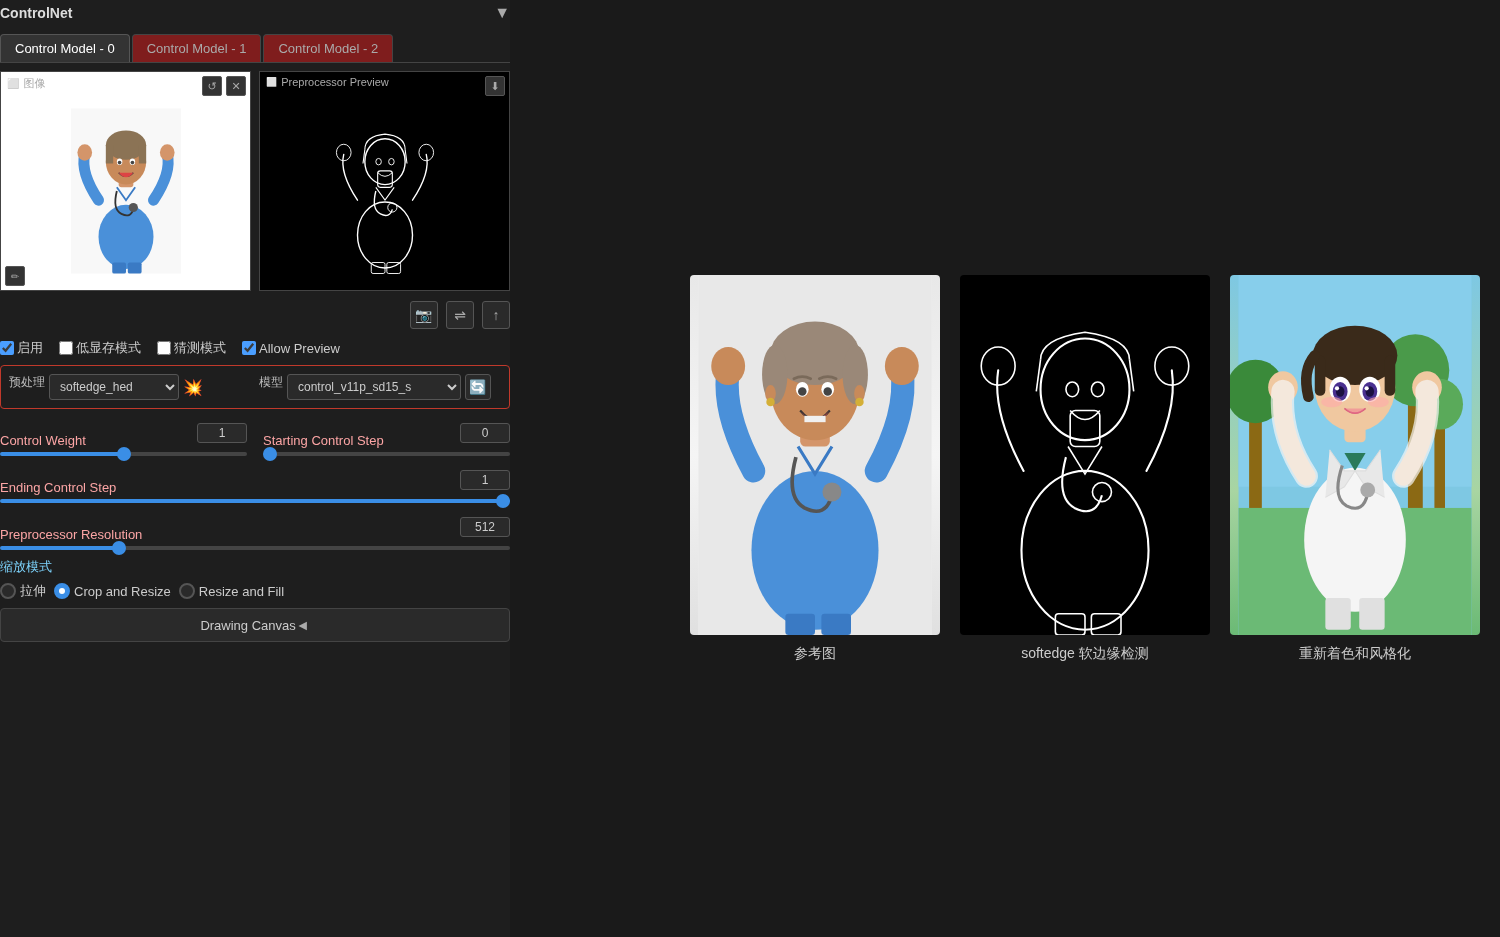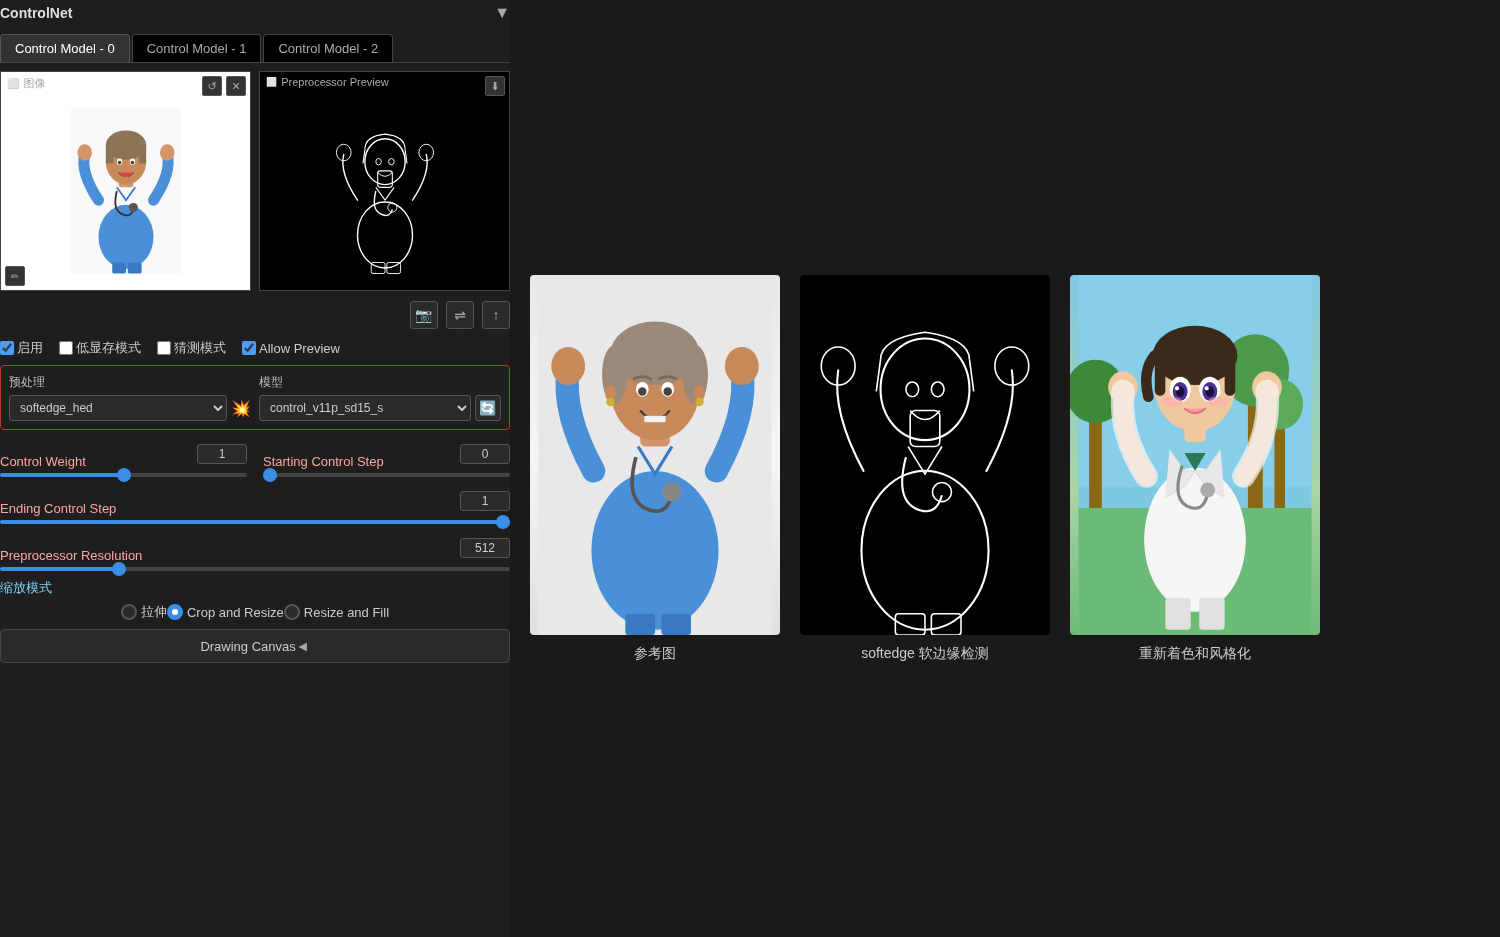--- a/index.html
+++ b/index.html
@@ -44,21 +44,21 @@
     
     .tabs {
       display: flex;
       gap: 2px;
       border-bottom: 1px solid #444;
     }
     .tab {
       padding: 6px 14px;
       cursor: pointer;
       color: #aaa;
-      background: #000000;
+      background: #7f1d1d;
       border: 1px solid #444;
       border-bottom: none;
       border-radius: 4px 4px 0 0;
       font-size: 13px;
     }
     .tab.active {
       background: #333;
       color: #fff;
       border-color: #555;
     }
@@ -159,21 +159,20 @@
       display: flex;
       gap: 8px;
       border: 1.5px solid #c0392b;
       border-radius: 4px;
       padding: 8px;
       background: #1e1e1e;
     }
     .model-col {
       flex: 1;
       display: flex;
-      flex-direction: column;
       gap: 4px;
     }
     .model-col-label {
       font-size: 12px;
       color: #bbb;
     }
     .model-col-controls {
       display: flex;
       align-items: center;
       gap: 4px;
@@ -271,23 +270,22 @@
       display: flex;
       flex-direction: column;
       gap: 6px;
     }
     .zoom-label {
       color: #7dd3fc;
       font-size: 13px;
     }
     .radio-group {
       display: flex;
-      gap: 0;
-      align-items: center;
-      justify-content: center;
+      gap: 8px;
+      align-items: center;
     }
     .radio-option {
       display: flex;
       align-items: center;
       gap: 4px;
       cursor: pointer;
     }
     .radio-dot {
       width: 16px;
       height: 16px;
@@ -332,21 +330,21 @@
     .accordion-arrow {
       color: #aaa;
       font-size: 14px;
     }
 
     
     .right-panel {
       flex: 1;
       display: flex;
       flex-direction: column;
-      align-items: flex-start;
+      align-items: flex-end;
       justify-content: center;
       padding: 20px;
       gap: 16px;
     }
 
     .gallery-row {
       display: flex;
       gap: 20px;
       align-items: flex-start;
     }

